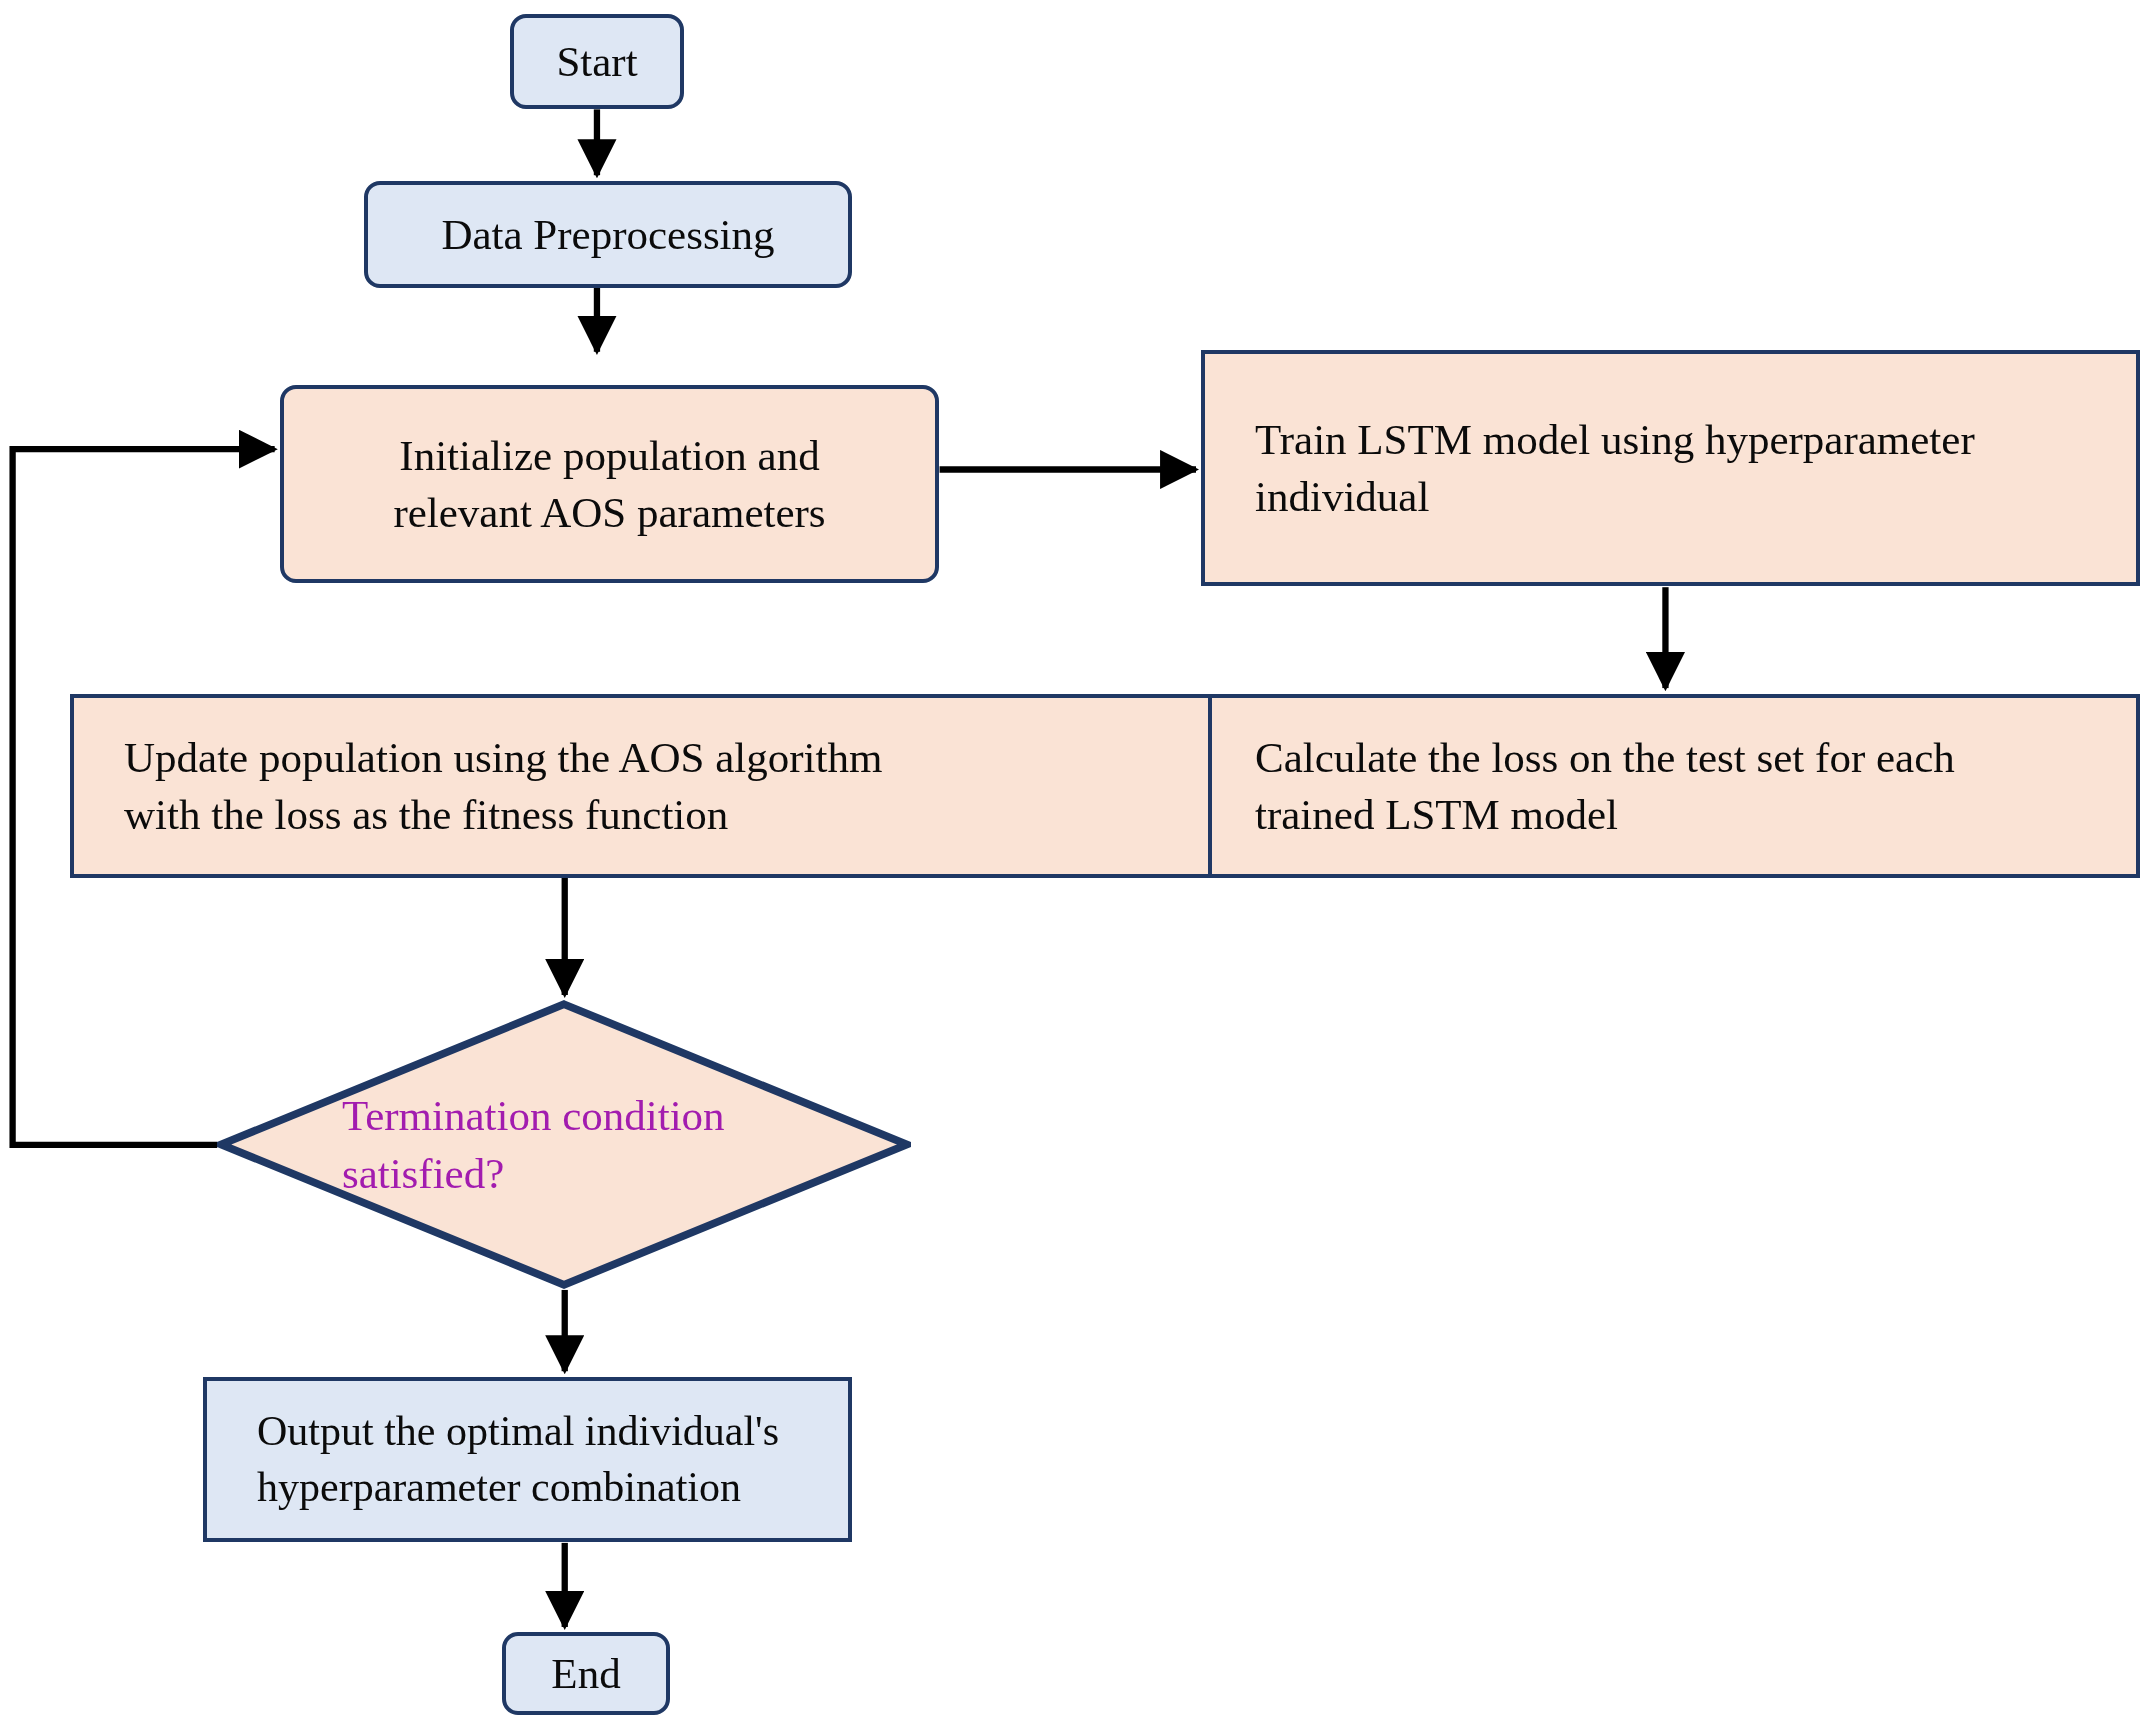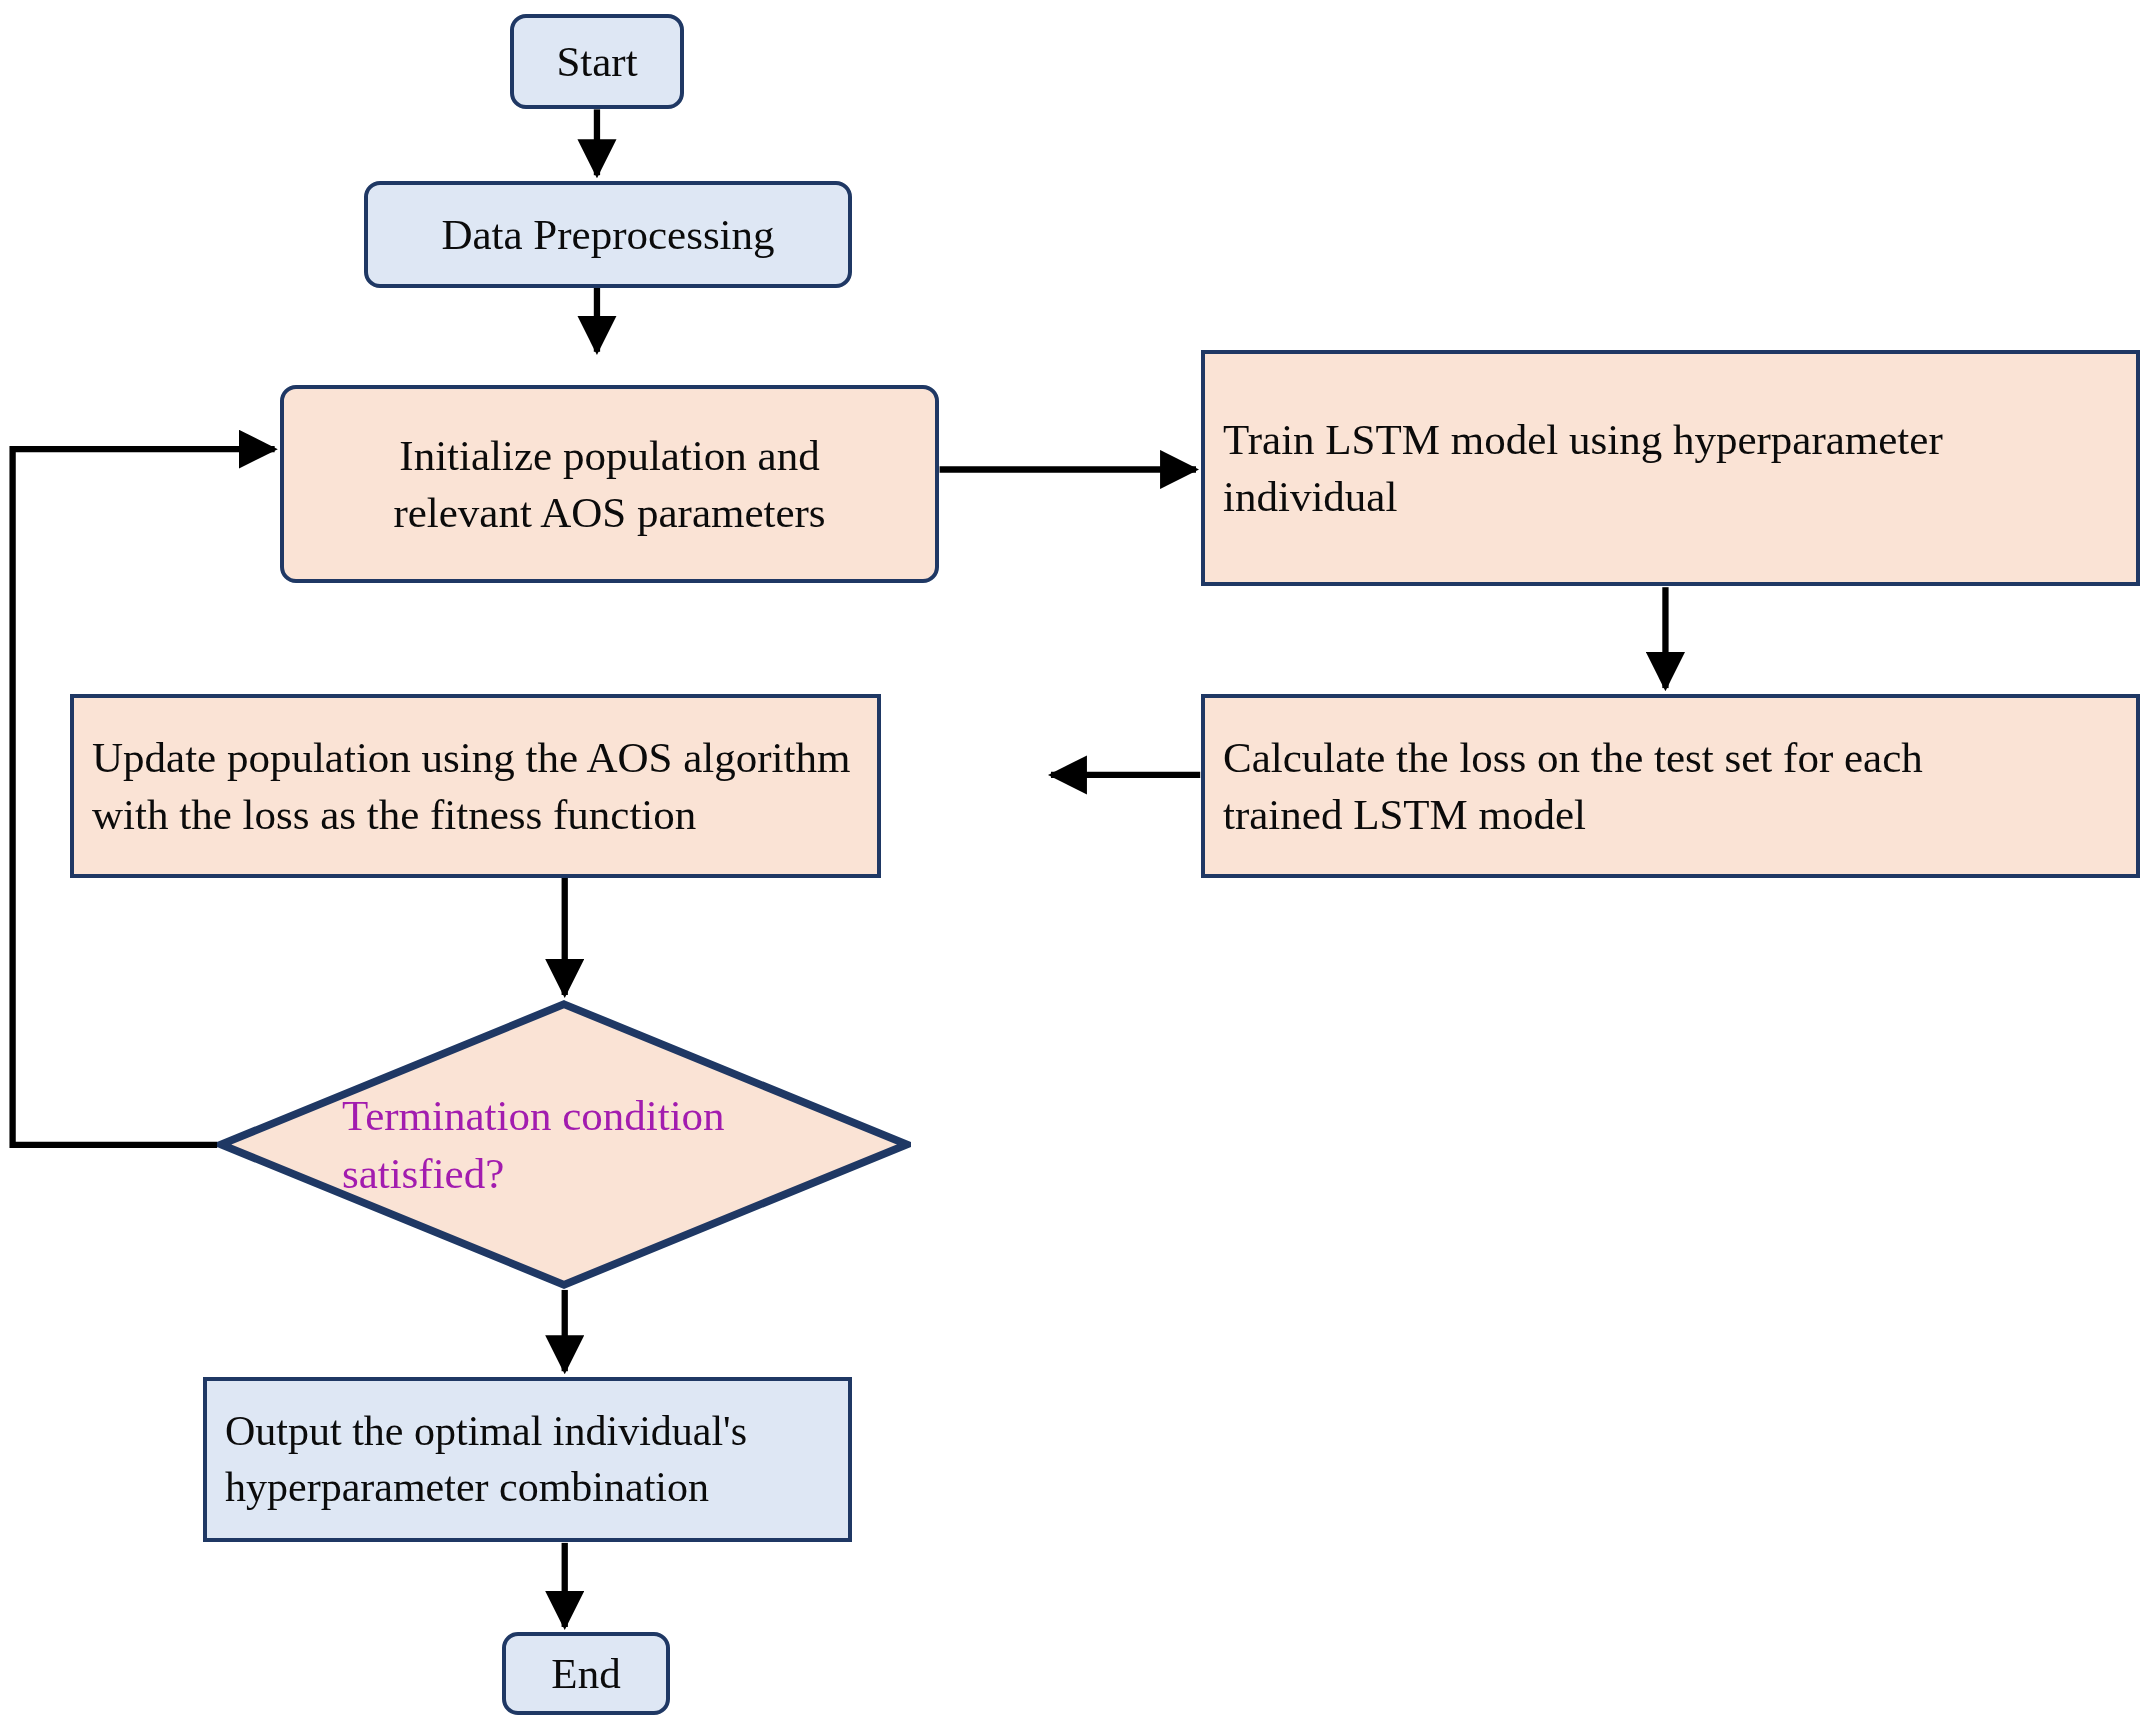--- a/index.html
+++ b/index.html
@@ -25,29 +25,29 @@
     line-height: 1.33;
   }
   .node .inner {
     width: 100%;
     padding: 0 18px;
   }
   .fill-blue { background: #dee7f4; }
   .fill-peach { background: #fae3d5; }
 
   .center   { justify-content: center; text-align: center; border-radius: 16px; }
-  .leftal   { justify-content: flex-start; text-align: left; }
+  .leftal   { justify-content: flex-start; text-align: left; padding-left: 32px; }
 
   
   #n-start        { left: 510px;  top: 14px;   width: 174px;  height: 95px;  font-size: 43px; }
   #n-preprocess   { left: 364px;  top: 181px;  width: 488px;  height: 107px;  font-size: 43px; }
   #n-initialize   { left: 280px;  top: 357px;  width: 659px;  height: 198px;  font-size: 43px; margin-top: 28px; }
   #n-train        { left: 1201px; top: 350px;  width: 939px; height: 236px;  font-size: 43px; }
   #n-calcloss     { left: 1201px; top: 694px;  width: 939px; height: 184px;  font-size: 43px; }
-  #n-update       { left: 70px;  top: 694px;  width: 811px; height: 184px;  font-size: 43px; }
+  #n-update       { left: 70px;  top: 694px;  width: 1142px; height: 184px;  font-size: 43px; }
   #n-output       { left: 203px;  top: 1377px; width: 649px; height: 165px;  font-size: 42px; }
   #n-end          { left: 502px;  top: 1632px; width: 168px;  height: 83px;  font-size: 43px; }
 
   
   #n-decision {
     position: absolute;
     left: 217px;
     top: 1000px;
     width: 694px;
     height: 289px;

